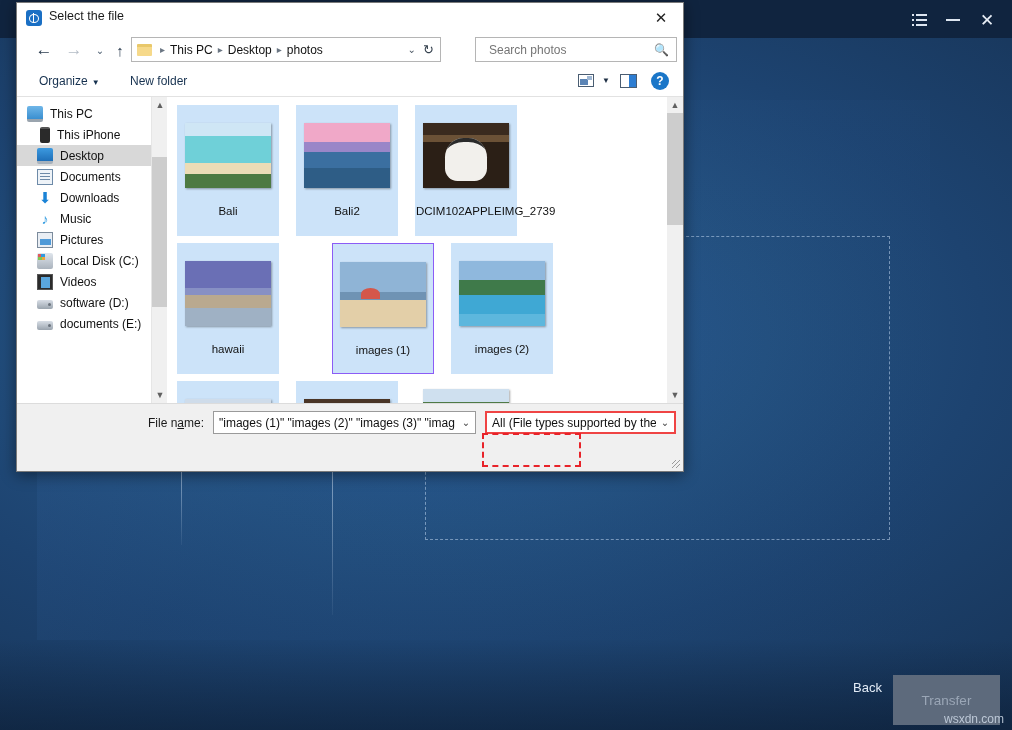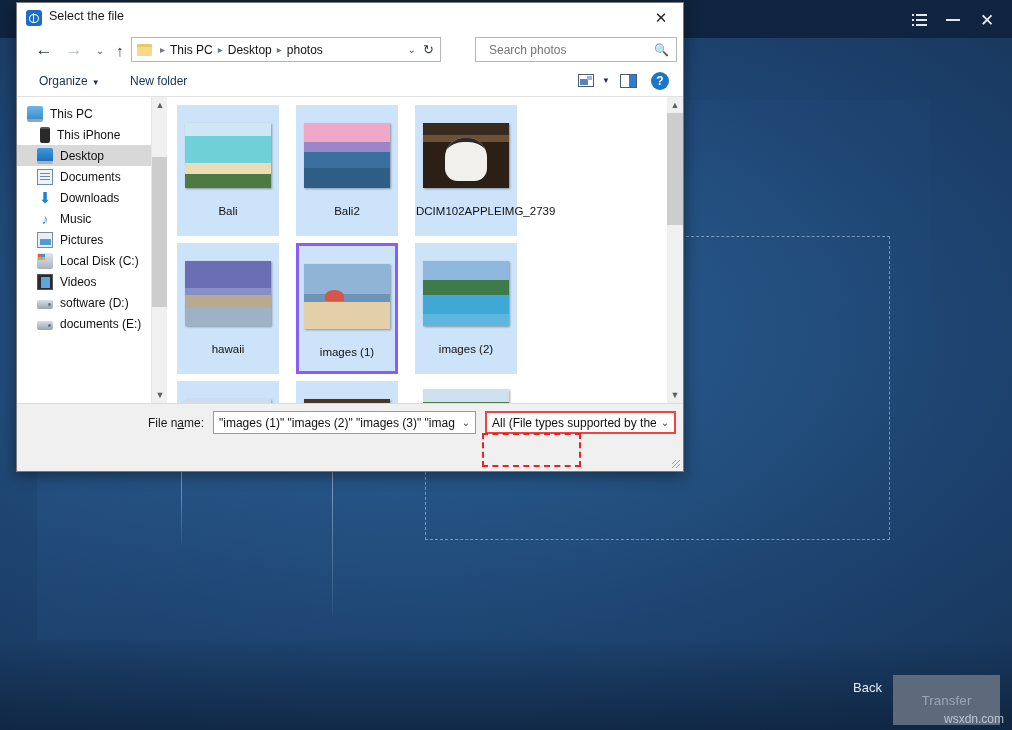--- a/index.html
+++ b/index.html
@@ -224,21 +224,21 @@
   }
   #grid {
     position: absolute; left: 10px; top: 8px; width: 470px;
     display: flex; flex-wrap: wrap;
   }
   .cell {
     width: 102px; height: 131px; margin: 0 17px 7px 0; position: relative;
     display: flex; flex-direction: column; align-items: center; cursor: pointer;
   }
   .cell.sel { background: #cce3f9; }
-  .cell.sel.focus { border: 3px solid #8b5cf6; }
+  .cell.sel.focus { border: 1px solid #8b5cf6; margin-left: 36px; }
   .thumb-wrap {
     width: 102px; height: 100px; display: flex; align-items: center; justify-content: center;
   }
   .thumb {
     width: 86px; height: 65px; box-shadow: 1px 1px 2px rgba(0,0,0,.35);
     background-size: cover;
   }
   .cname {
     font-size: 11.5px; color: #111; text-align: center; line-height: 13px; width: 100px;
   }

